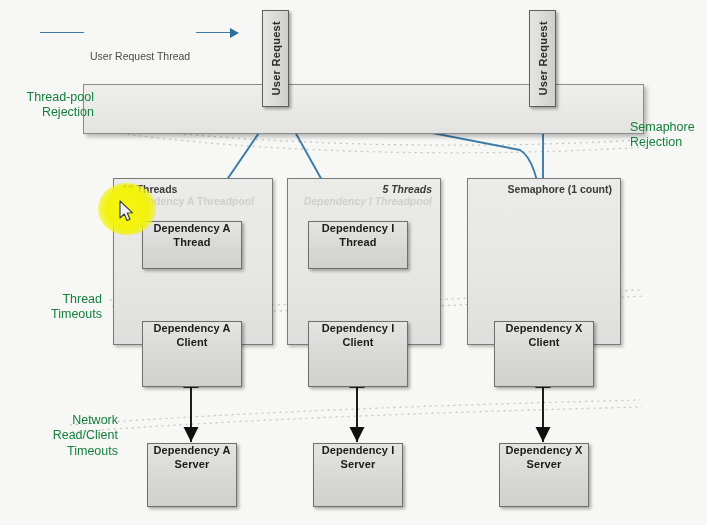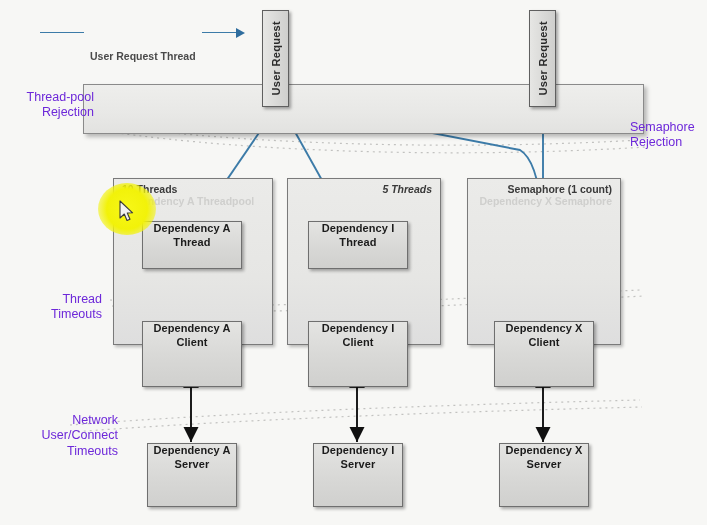--- a/index.html
+++ b/index.html
@@ -65,31 +65,31 @@
     position:absolute;top:16px;
     font-size:10.5px;font-weight:bold;color:#cfcfcd;
     white-space:nowrap;
   }
   .g-left .g-count,.g-left .g-sub{left:8px;}
   .g-right .g-count,.g-right .g-sub{right:8px;}
 
   
   .sidelabel{
     position:absolute;
-    font-size:12.5px;color:#6d28d9;line-height:1.22;
+    font-size:12.5px;color:#15803d;line-height:1.22;
     white-space:pre;
   }
   .sidelabel.r{text-align:right;}
   .sidelabel.l{text-align:left;}
 
   
   .legend{position:absolute;left:40px;top:22px;}
   .legrow{display:flex;align-items:center;height:21px;}
   .legrow .ltext{
-    font-size:10.5px;font-weight:bold;color:#4a4a4a;
+    font-size:10.5px;font-weight:normal;color:#4a4a4a;
     padding:0 6px;white-space:nowrap;margin-top:46px;
   }
   .lseg{height:0;border-top:1.6px solid #3c7ba8;width:44px;}
   .lseg.brown{border-top-color:#9a6a16;}
   .larrow{display:flex;align-items:center;}
   .larrow .bar{height:0;border-top:1.6px solid #3c7ba8;width:34px;}
   .larrow .tip{
     width:0;height:0;border-left:9px solid #2f6d9e;
     border-top:5px solid transparent;border-bottom:5px solid transparent;
   }
@@ -180,33 +180,33 @@
     <span>User Request</span>
   </div>
 
   <div class="sidelabel r" style="left:8px;top:90px;width:86px;">Thread-pool
 Rejection</div>
   <div class="sidelabel l" style="left:630px;top:120px;width:80px;">Semaphore
 Rejection</div>
   <div class="sidelabel r" style="left:8px;top:292px;width:94px;">Thread
 Timeouts</div>
   <div class="sidelabel r" style="left:8px;top:413px;width:110px;">Network
-User/Connect
+Read/Client
 Timeouts</div>
 
   <div class="group g-left" style="left:113px;top:178px;width:158px;height:165px;">
     <div class="g-count">10 Threads</div>
     <div class="g-sub">Dependency A Threadpool</div>
   </div>
   <div class="group g-right" style="left:287px;top:178px;width:152px;height:165px;font-style:italic;">
     <div class="g-count">5 Threads</div>
+    <div class="g-sub">Dependency I Threadpool</div>
   </div>
   <div class="group g-right" style="left:467px;top:178px;width:152px;height:165px;">
     <div class="g-count">Semaphore (1 count)</div>
-    <div class="g-sub">Dependency X Semaphore</div>
   </div>
 
   <div class="node" style="left:142px;top:221px;width:98px;height:46px;">
     <div>
       <span>Dependency A</span>
       <span>Thread</span>
     </div>
   </div>
   <div class="node" style="left:308px;top:221px;width:98px;height:46px;">
     <div>

